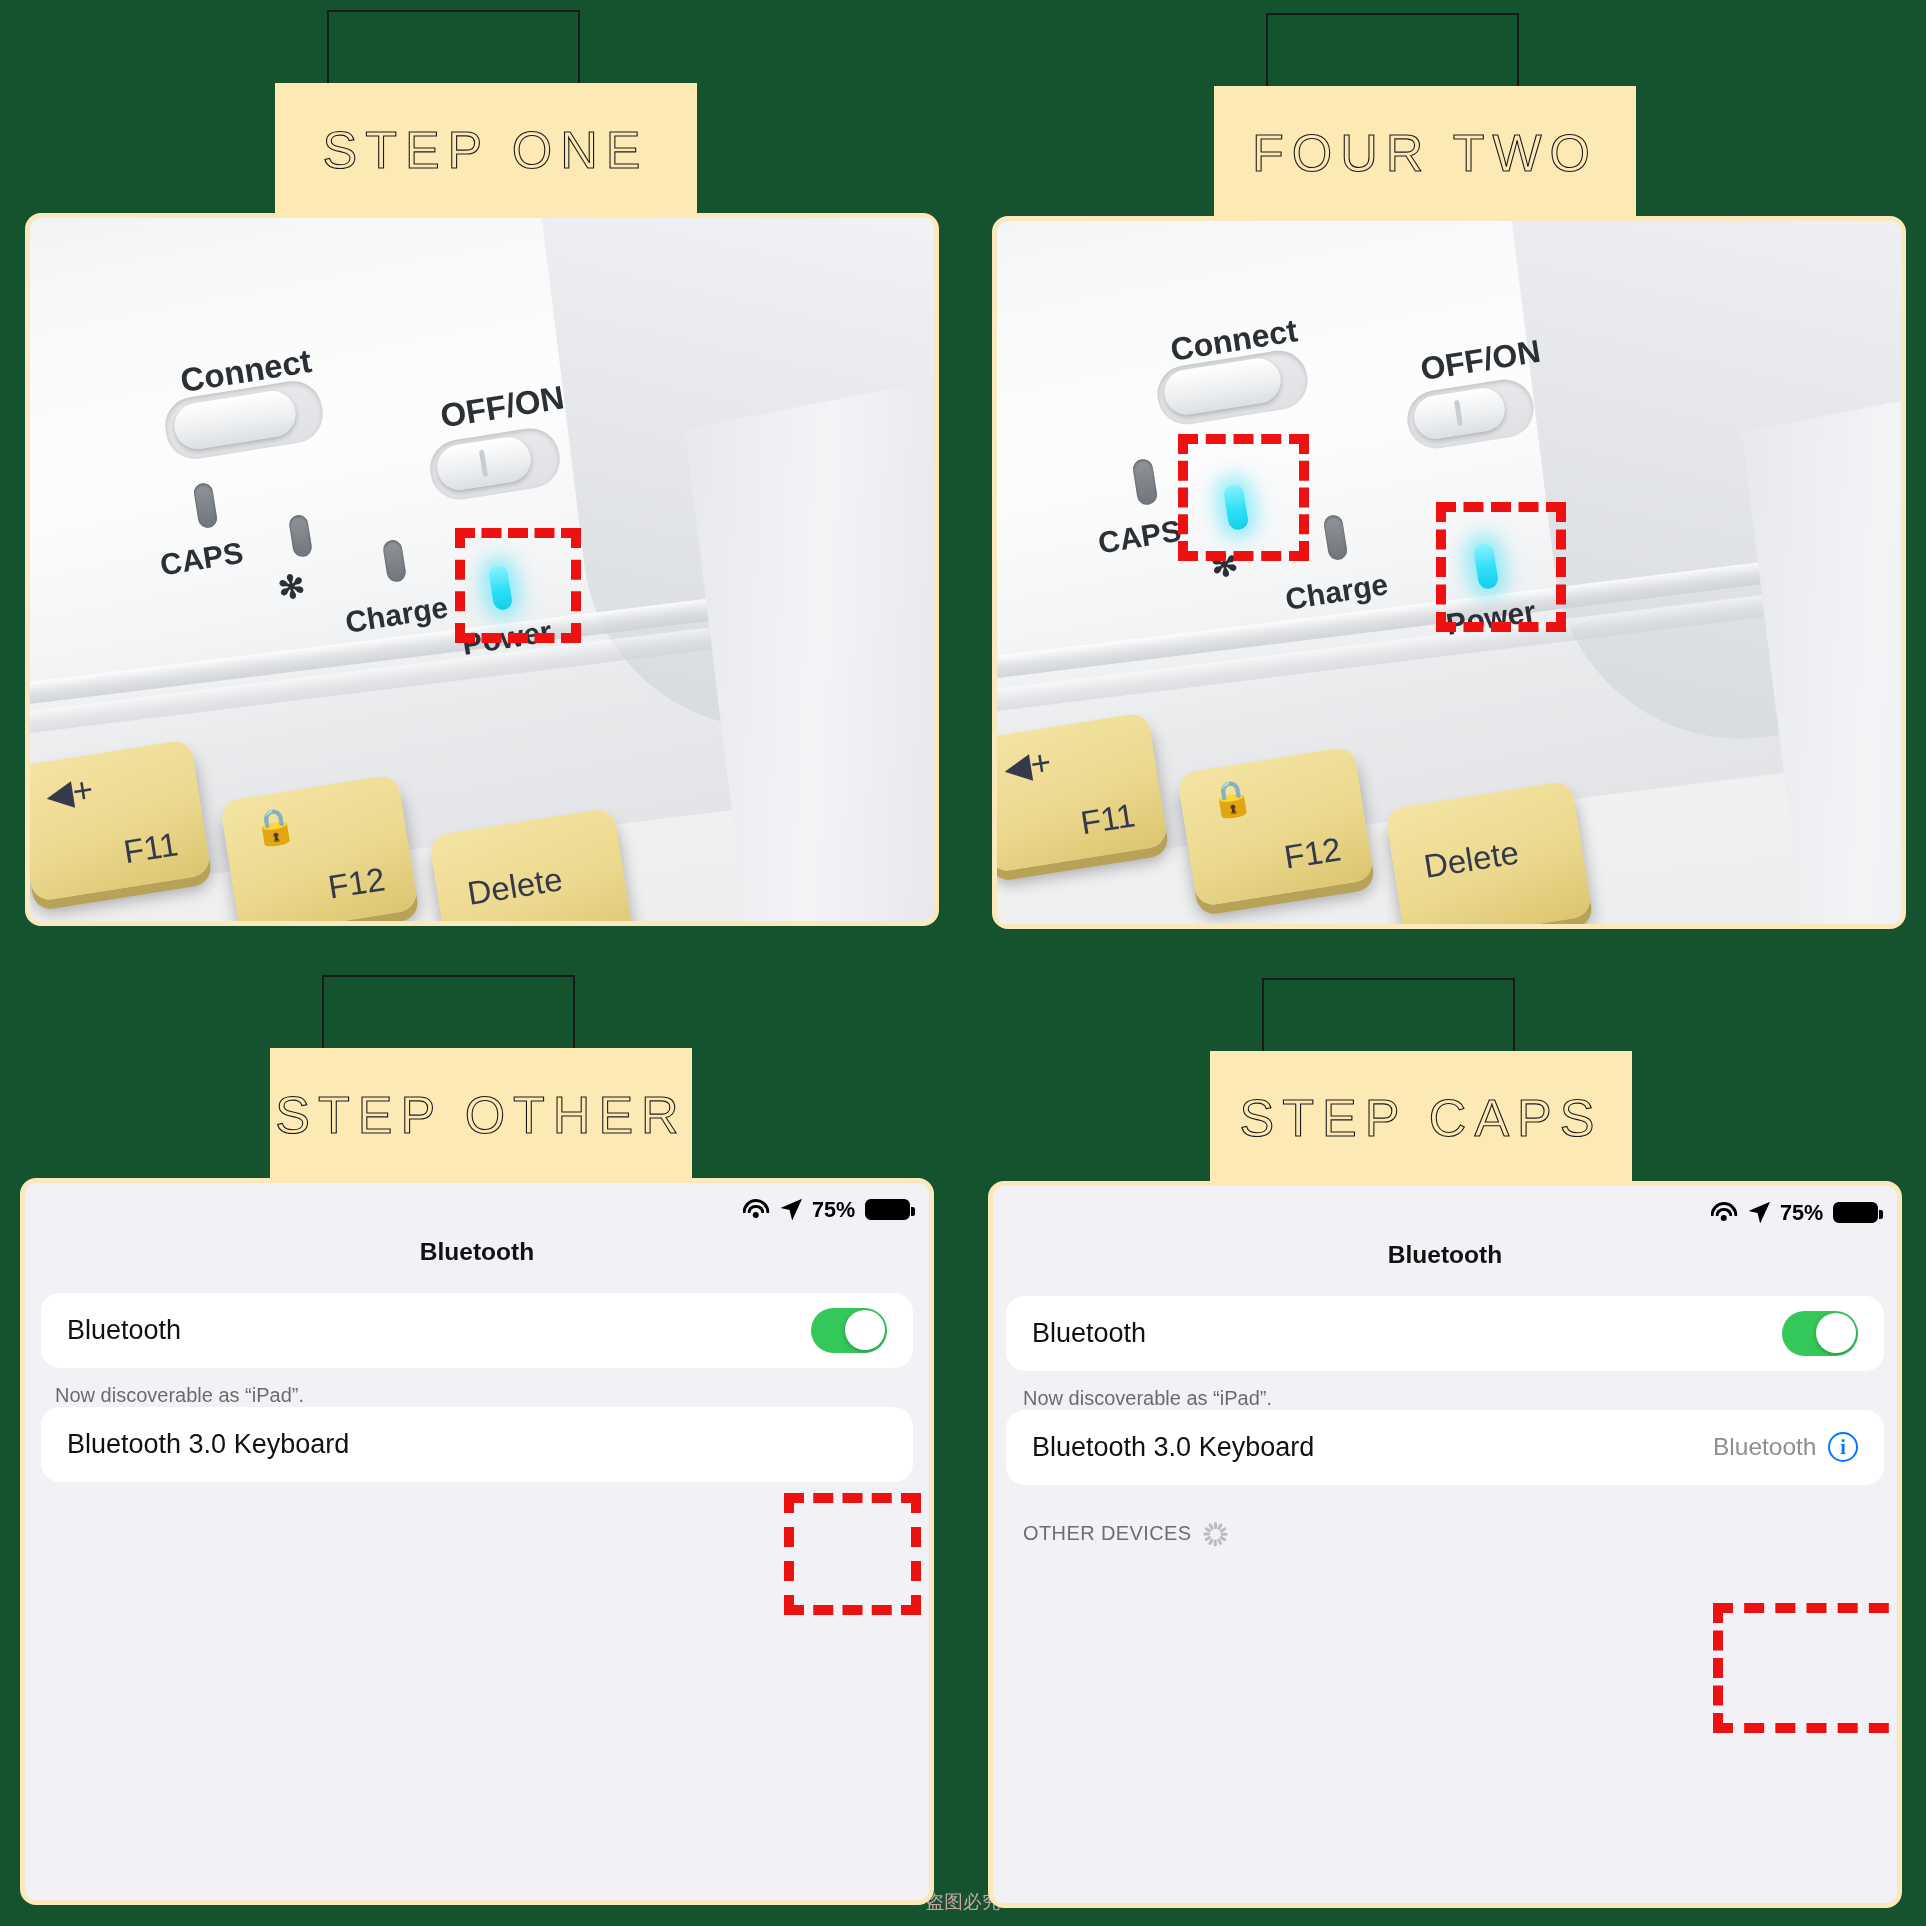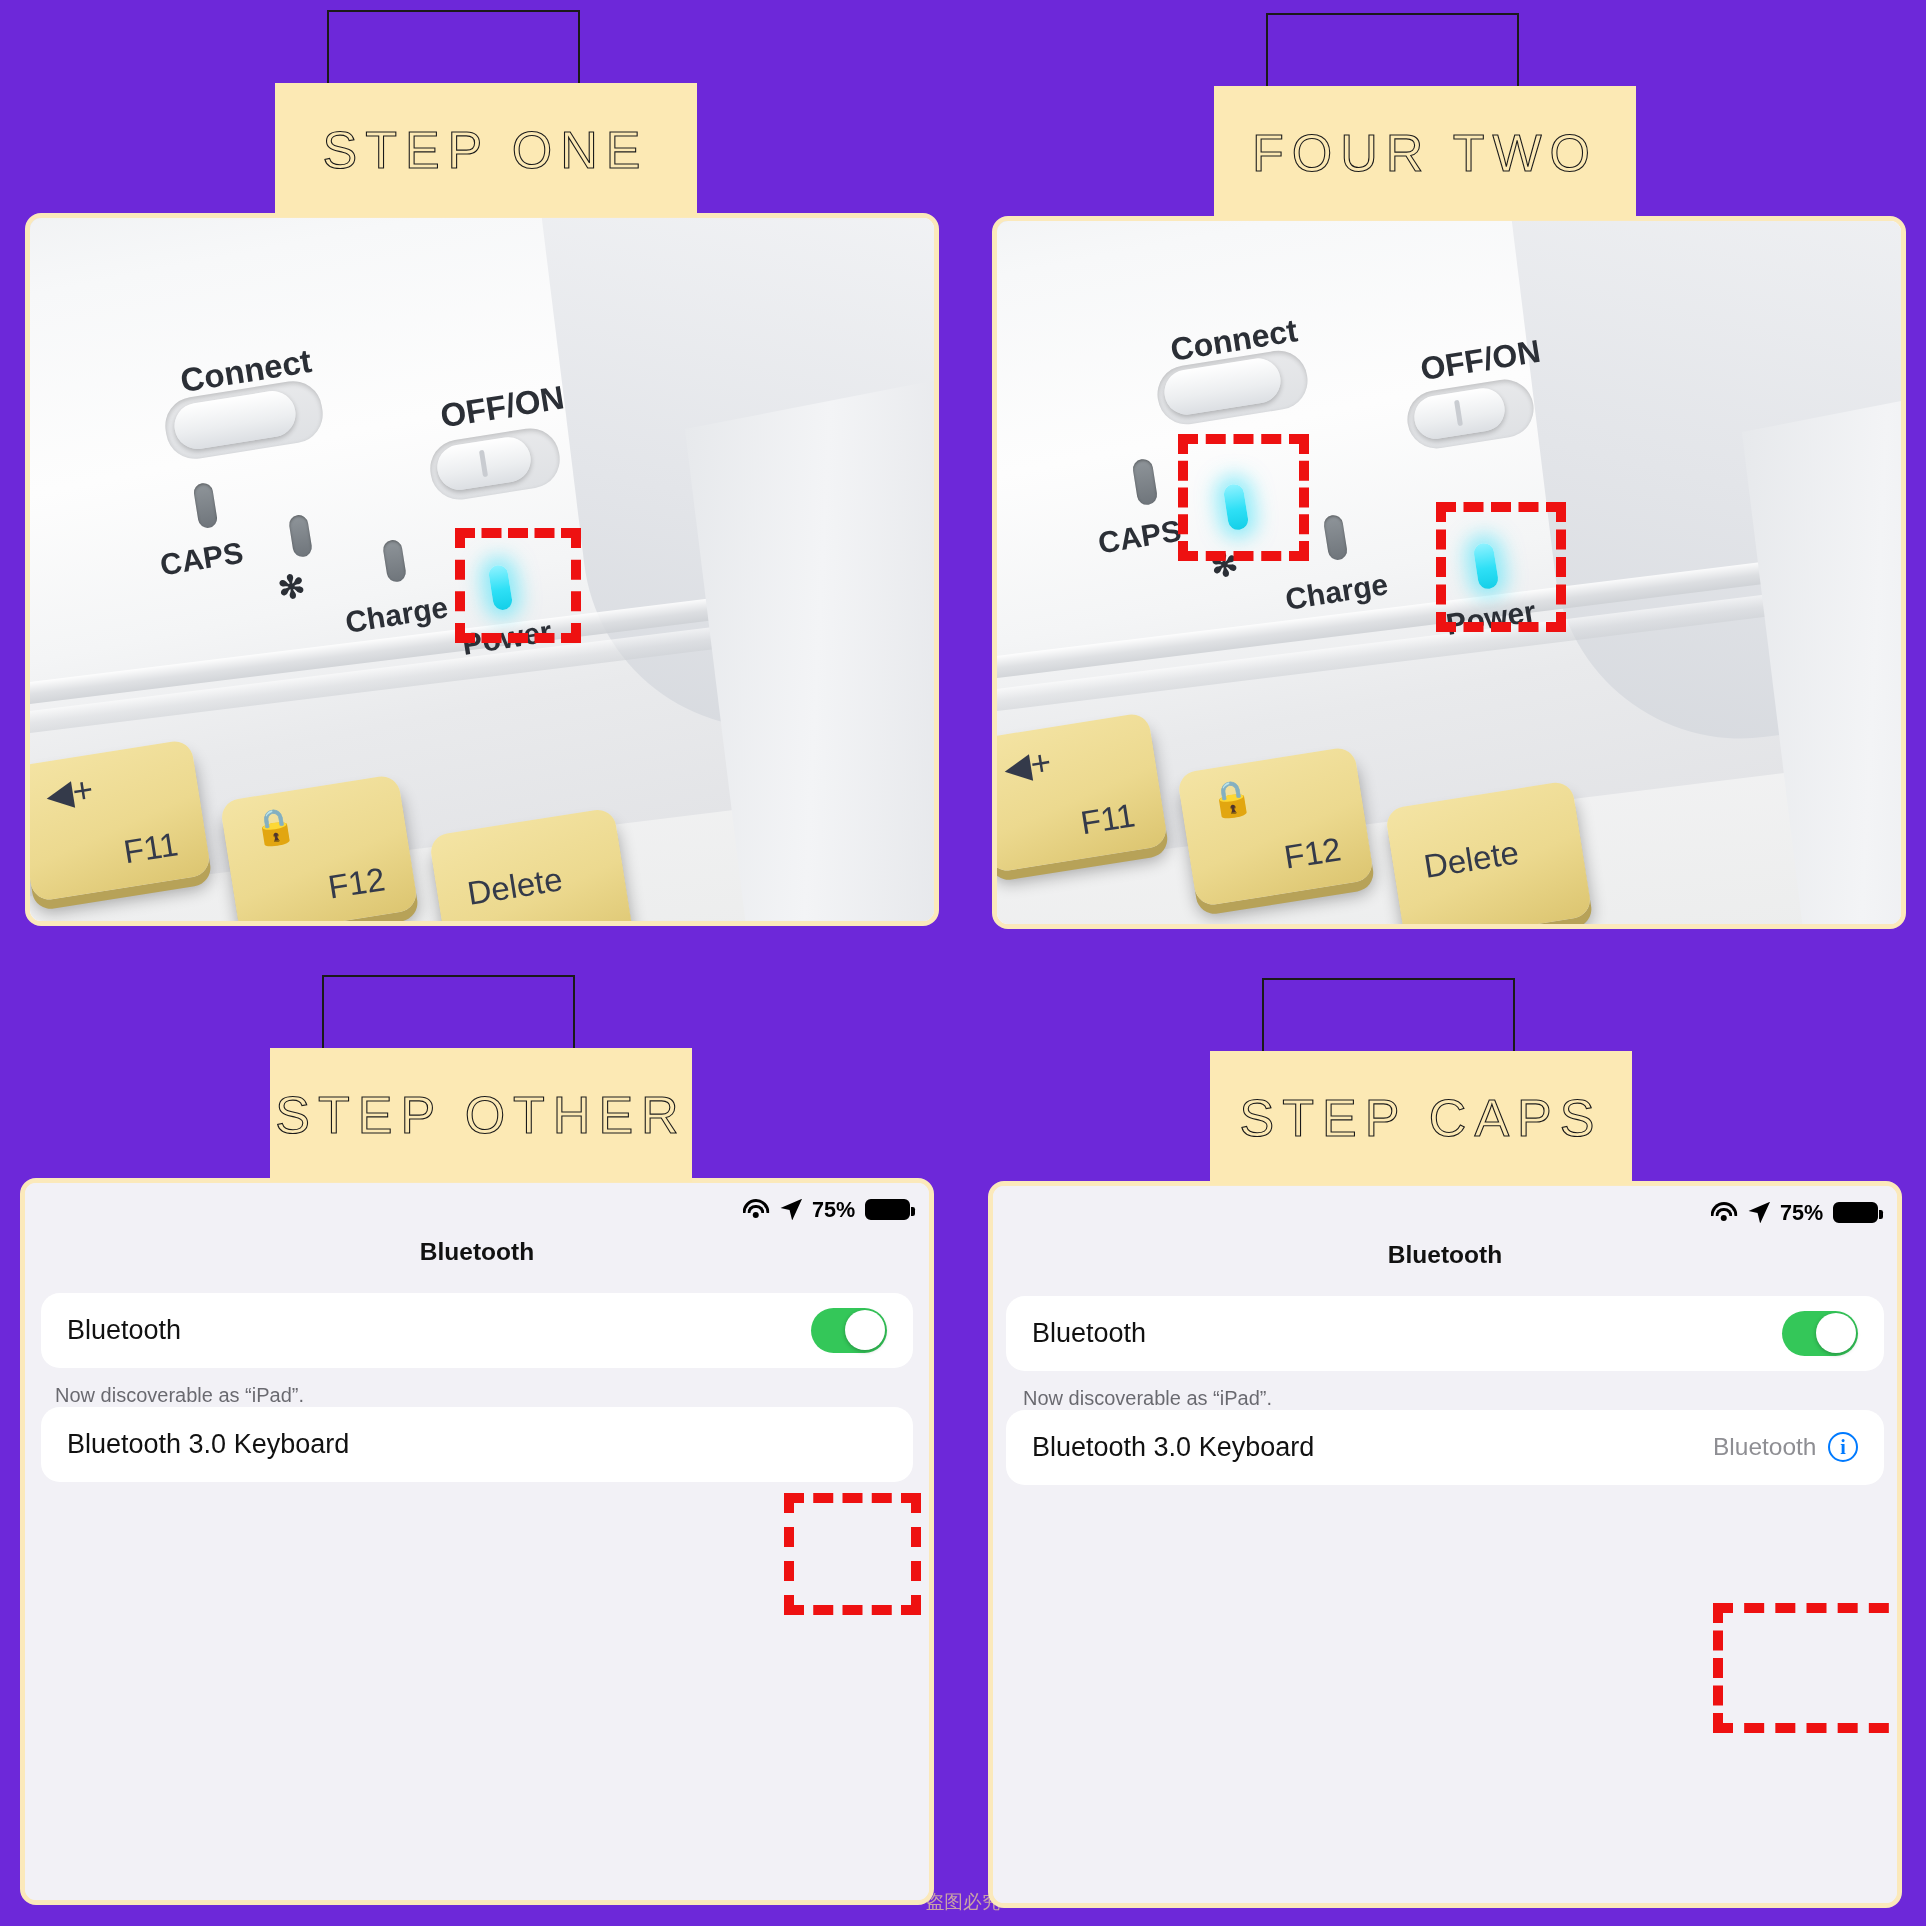--- a/index.html
+++ b/index.html
@@ -5,21 +5,21 @@
   * { box-sizing: border-box; margin: 0; padding: 0; }
   html, body {
     width: 1926px; height: 1926px;
     background: #f2d7d9;
     font-family: "Liberation Sans", sans-serif;
     overflow: hidden;
   }
   .page {
     position: relative;
     width: 1926px; height: 1926px;
-    background: #6d28d9;
+    background: #14532d;
   }
 
   
   .cell { position: absolute; }
   #cell-1 { left: 24.5px;   top: 7.2px; }
   #cell-2 { left: 992px; top: 10px; }
   #cell-3 { left: 20px;   top: 972px; }
   #cell-4 { left: 988px; top: 975px; }
 
   .bracket {
@@ -442,20 +442,37 @@
         <div class="footnote">Now discoverable as “iPad”.</div>
 
 
         <div class="group wide">
           <span class="row-label">Bluetooth 3.0 Keyboard</span>
           <span class="spacer"></span>
           <span class="status-right">Bluetooth</span>
           <span class="info-ico">i</span>
         </div>
 
+        <div class="section-head">
+          <span>OTHER DEVICES</span>
+          <span class="spinner">
+            <i style="transform:rotate(0deg)"></i>
+              <i style="transform:rotate(30deg)"></i>
+            <i style="transform:rotate(60deg)"></i>
+              <i style="transform:rotate(90deg)"></i>
+            <i style="transform:rotate(120deg)"></i>
+              <i style="transform:rotate(150deg)"></i>
+            <i style="transform:rotate(180deg)"></i>
+              <i style="transform:rotate(210deg)"></i>
+            <i style="transform:rotate(240deg)"></i>
+              <i style="transform:rotate(270deg)"></i>
+            <i style="transform:rotate(300deg)"></i>
+              <i style="transform:rotate(330deg)"></i>
+          </span>
+        </div>
 
         <div class="marker" style="left:720px; top:417px; width:207px; height:130px;"></div>
       </div>
     </div>
   </div>
 
   <div class="watermark">盗图必究</div>
 
 </div>
 

